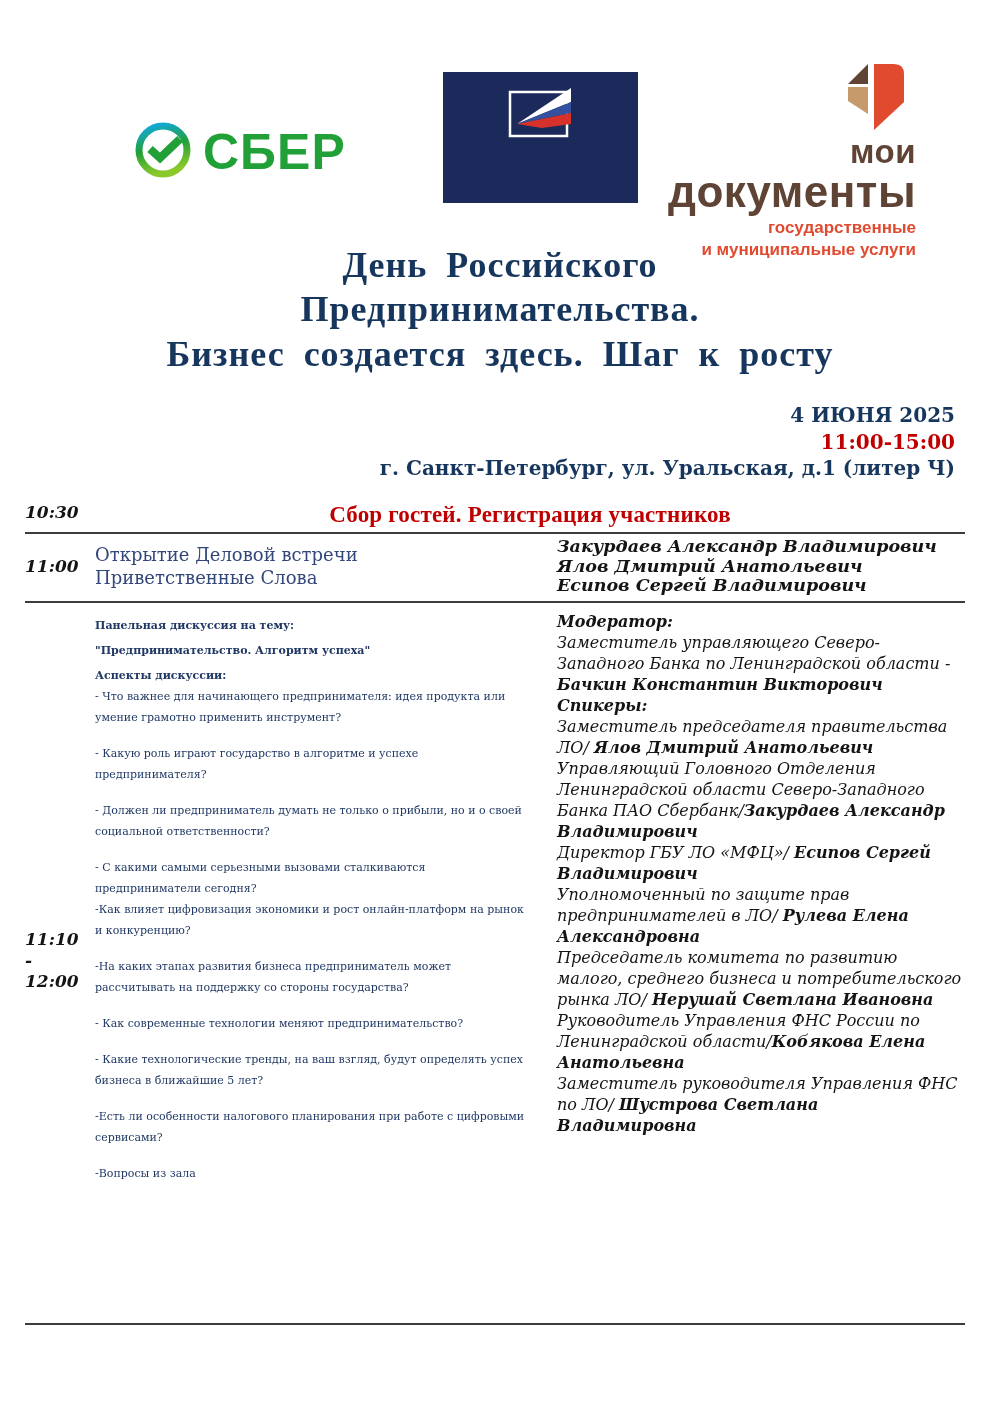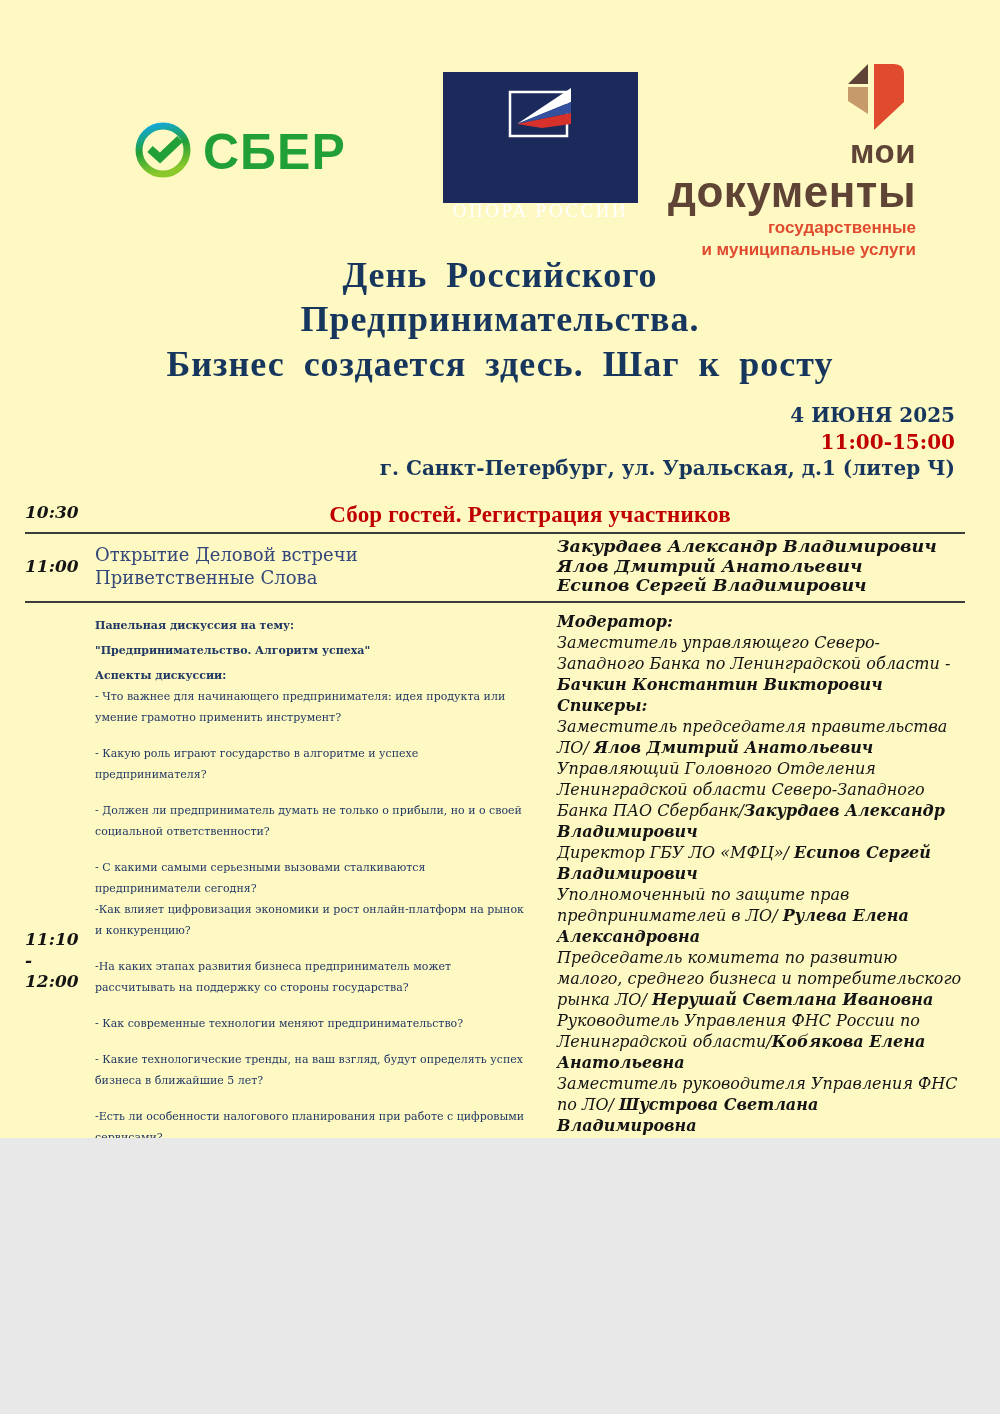--- a/index.html
+++ b/index.html
@@ -1,38 +1,38 @@
 <!DOCTYPE html>
 <html><head>
 <meta charset="utf-8">
 <style>
   html,body{margin:0;padding:0;background:#e8e8e8;}
   .page{
     position:relative;
-    width:1000px;height:1138px;
+    width:1000px;height:1414px;
     margin:0 auto;
-    background:#fef9c3;
+    background:#ffffff;
     font-family:"DejaVu Serif",serif;
     overflow:hidden;
   }
   
   .logo-row{position:absolute;top:0;left:0;width:100%;height:230px;}
   .sber{position:absolute;left:133px;top:120px;display:flex;align-items:center;gap:10px;}
   .sber-word{font-family:"Liberation Sans",sans-serif;font-weight:bold;font-size:50px;color:#21A038;letter-spacing:1px;}
   .opora{position:absolute;left:443px;top:72px;width:195px;height:131px;background:#1B2A5B;
          display:flex;flex-direction:column;align-items:center;justify-content:flex-start;gap:45px;}
   .opora svg{margin-top:13px;}
   .opora-word{color:#ffffff;font-family:"Liberation Serif",serif;font-size:19px;letter-spacing:2.5px;margin-top:10px;}
   .moi{position:absolute;right:84px;top:60px;text-align:right;line-height:1;}
   .moi-shield{margin-right:10px;}
   .moi-l1{font-family:"Liberation Sans",sans-serif;font-weight:bold;font-size:33px;color:#5F4436;letter-spacing:0.5px;margin-top:-2px;}
   .moi-l2{font-family:"Liberation Sans",sans-serif;font-weight:bold;font-size:44px;color:#5F4436;letter-spacing:0.5px;margin-top:2px;}
   .moi-s1,.moi-s2{font-family:"Liberation Sans",sans-serif;font-weight:bold;font-size:17px;color:#E04A2F;margin-top:5px;}
   
-  .event-title{position:absolute;top:253px;left:0;width:100%;text-align:center;
+  .event-title{position:absolute;top:243px;left:0;width:100%;text-align:center;
     font-family:"Liberation Serif",serif;font-weight:bold;font-size:36px;line-height:1.23;
     color:#17365D;letter-spacing:1px;word-spacing:9px;}
   
   .event-info{position:absolute;top:402px;right:45px;text-align:right;
     font-weight:bold;font-size:20px;line-height:1.33;color:#17365D;}
   .event-time{color:#C00000;}
   
   .schedule{position:absolute;left:25px;top:500px;width:940px;}
   .row{display:grid;border-bottom:2px solid #3c3c3c;}
   .row1{grid-template-columns:70px 1fr;padding:2px 0 4px;}

